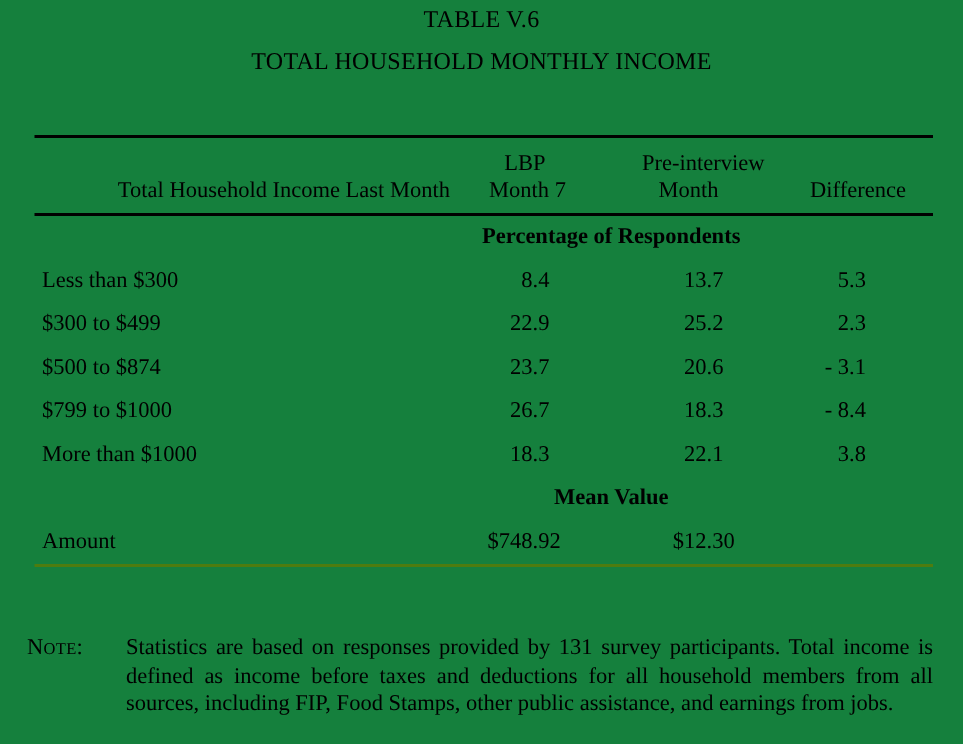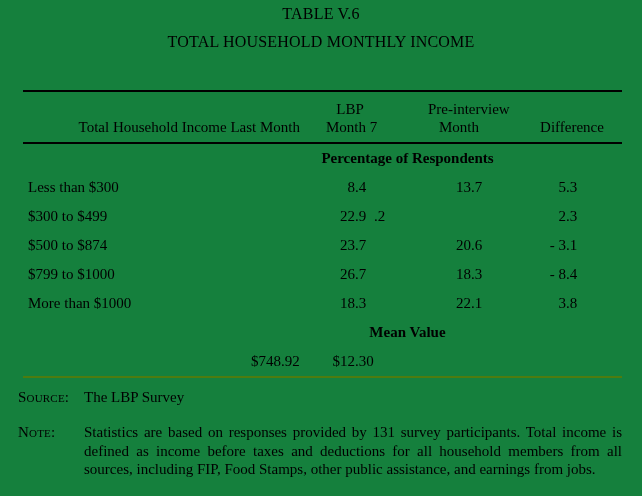--- a/index.html
+++ b/index.html
@@ -123,20 +123,21 @@
           </div>
           <div></div>
         </div>
         <div class="row data-row">
           <div class="label-cell">$300 to $499</div>
           <div class="num-cell">
             <span class="int">22</span>
             <span class="frac">.9</span>
           </div>
           <div class="num-cell">
+            <span class="int">25</span>
             <span class="frac">.2</span>
           </div>
           <div class="num-cell">
             <span class="int">2</span>
             <span class="frac">.3</span>
           </div>
           <div></div>
         </div>
         <div class="row data-row">
           <div class="label-cell">$500 to $874</div>
@@ -181,36 +182,33 @@
             <span class="frac">.1</span>
           </div>
           <div class="num-cell">
             <span class="int">3</span>
             <span class="frac">.8</span>
           </div>
           <div></div>
         </div>
         <div class="row section-row">Mean Value</div>
         <div class="row data-row">
+          <div class="label-cell">Amount</div>
           <div class="num-cell">
             <span class="int">$748</span>
             <span class="frac">.92</span>
           </div>
           <div class="num-cell">
             <span class="int">$12</span>
             <span class="frac">.30</span>
           </div>
           <div></div>
         </div>
       </div>
   </div>
 
-  <div class="footline source-block">
-    <div class="foot-label">Source:</div>
-    <div class="foot-text">The LBP Survey</div>
-  </div>
 
   <div class="footline note-block">
     <div class="foot-label">Note:</div>
     <div class="foot-text">Statistics are based on responses provided by 131 survey participants.  Total income is defined as income before taxes and deductions for all household members from all sources, including FIP, Food Stamps, other public assistance, and earnings from jobs.</div>
   </div>
 
 </div>
 
 </body></html>

